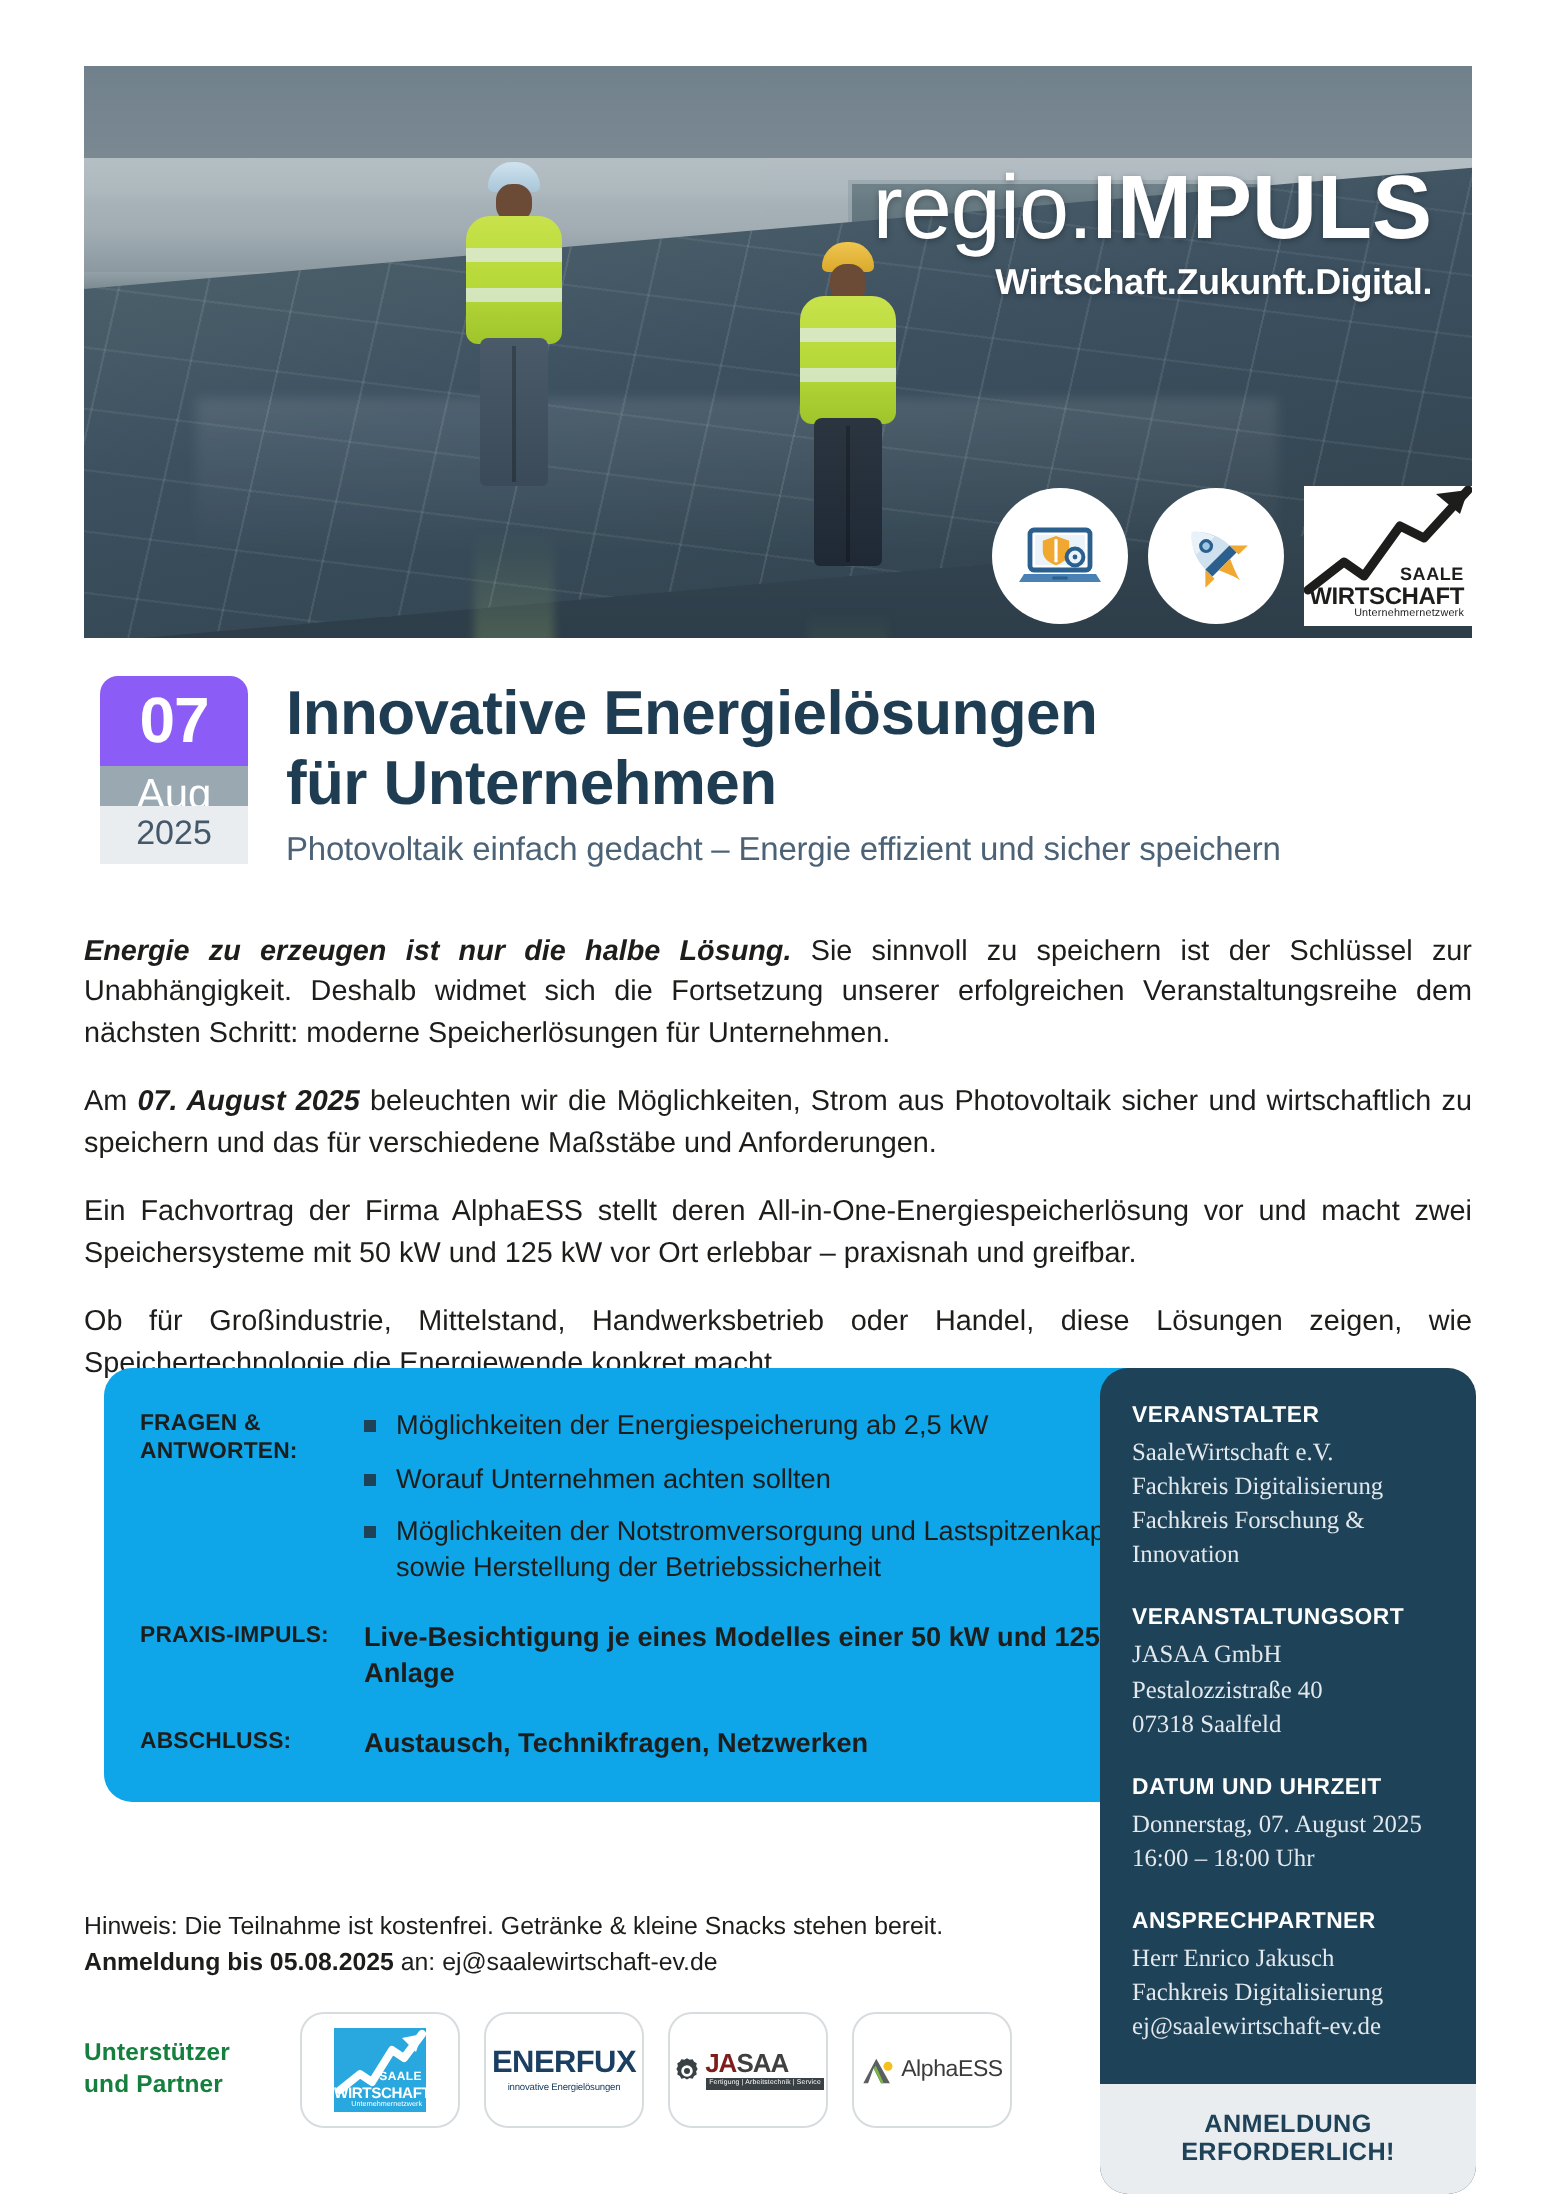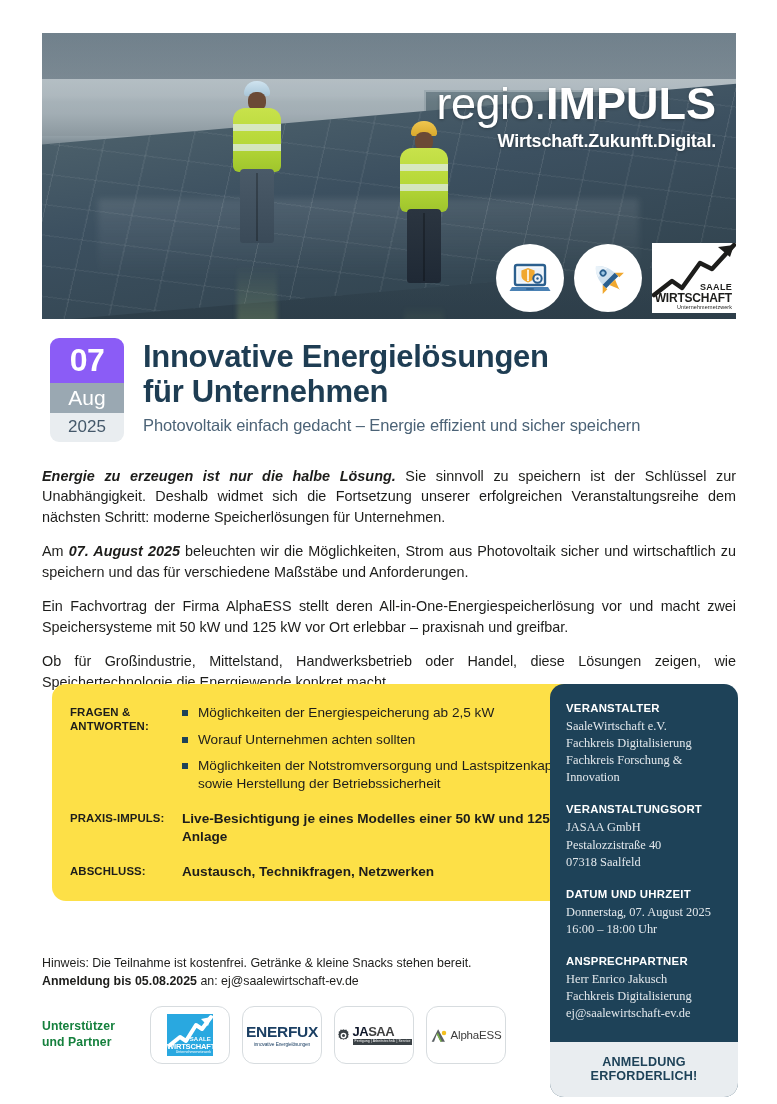--- a/index.html
+++ b/index.html
@@ -244,21 +244,21 @@
     font-weight: 700;
     letter-spacing: -0.5px;
     height: 45px;
     line-height: 45px;
   }
   .date-month {
     background: #9aa8b2;
     color: #ffffff;
     font-size: 21px;
     font-weight: 400;
-    height: 30px;
+    height: 20px;
     line-height: 29px;
   }
   .date-year {
     background: #e9edf0;
     color: #44586a;
     font-size: 17px;
     font-weight: 400;
     height: 29px;
     line-height: 27px;
   }
@@ -299,21 +299,21 @@
   .body-copy p:last-child { margin-bottom: 0; }
   .body-copy b { font-weight: 700; }
   .body-copy .bi { font-weight: 700; font-style: italic; }
 
   
   .agenda {
     position: absolute;
     left: 52px;
     top: 684px;
     width: 556px;
-    background: #fde047;
+    background: #0ea5e9;
     border-radius: 14px;
     padding: 20px 18px 18px 18px;
     box-sizing: border-box;
   }
   .agenda-row {
     display: flex;
     margin-bottom: 17px;
   }
   .agenda-row:last-child { margin-bottom: 2px; }
   .agenda-label {
@@ -430,21 +430,21 @@
   .logo-enerfux .ef-sub {
     font-size: 4.8px; letter-spacing: -0.1px; margin-top: 1px;
   }
   
   .logo-jasaa { display: flex; align-items: center; gap: 2px; }
   .logo-jasaa .gear {
     width: 15px; height: 15px; flex: none;
   }
   .logo-jasaa .jt { line-height: 1; }
   .logo-jasaa .jt-main { font-size: 13px; font-weight: 700; letter-spacing: -0.5px; }
-  .logo-jasaa .jt-main .ja { color: #0f172a; }
+  .logo-jasaa .jt-main .ja { color: #7f1d1d; }
   .logo-jasaa .jt-main .saa { color: #404040; }
   .logo-jasaa .jt-sub {
     font-size: 3.4px; color: #ffffff; background: #3a4145;
     padding: 1px 2px; margin-top: 1px; letter-spacing: .1px;
     text-align: center;
   }
   
   .logo-alpha { display: flex; align-items: center; gap: 3px; }
   .logo-alpha .a-mark { width: 17px; height: 15px; flex: none; }
   .logo-alpha .a-text {

